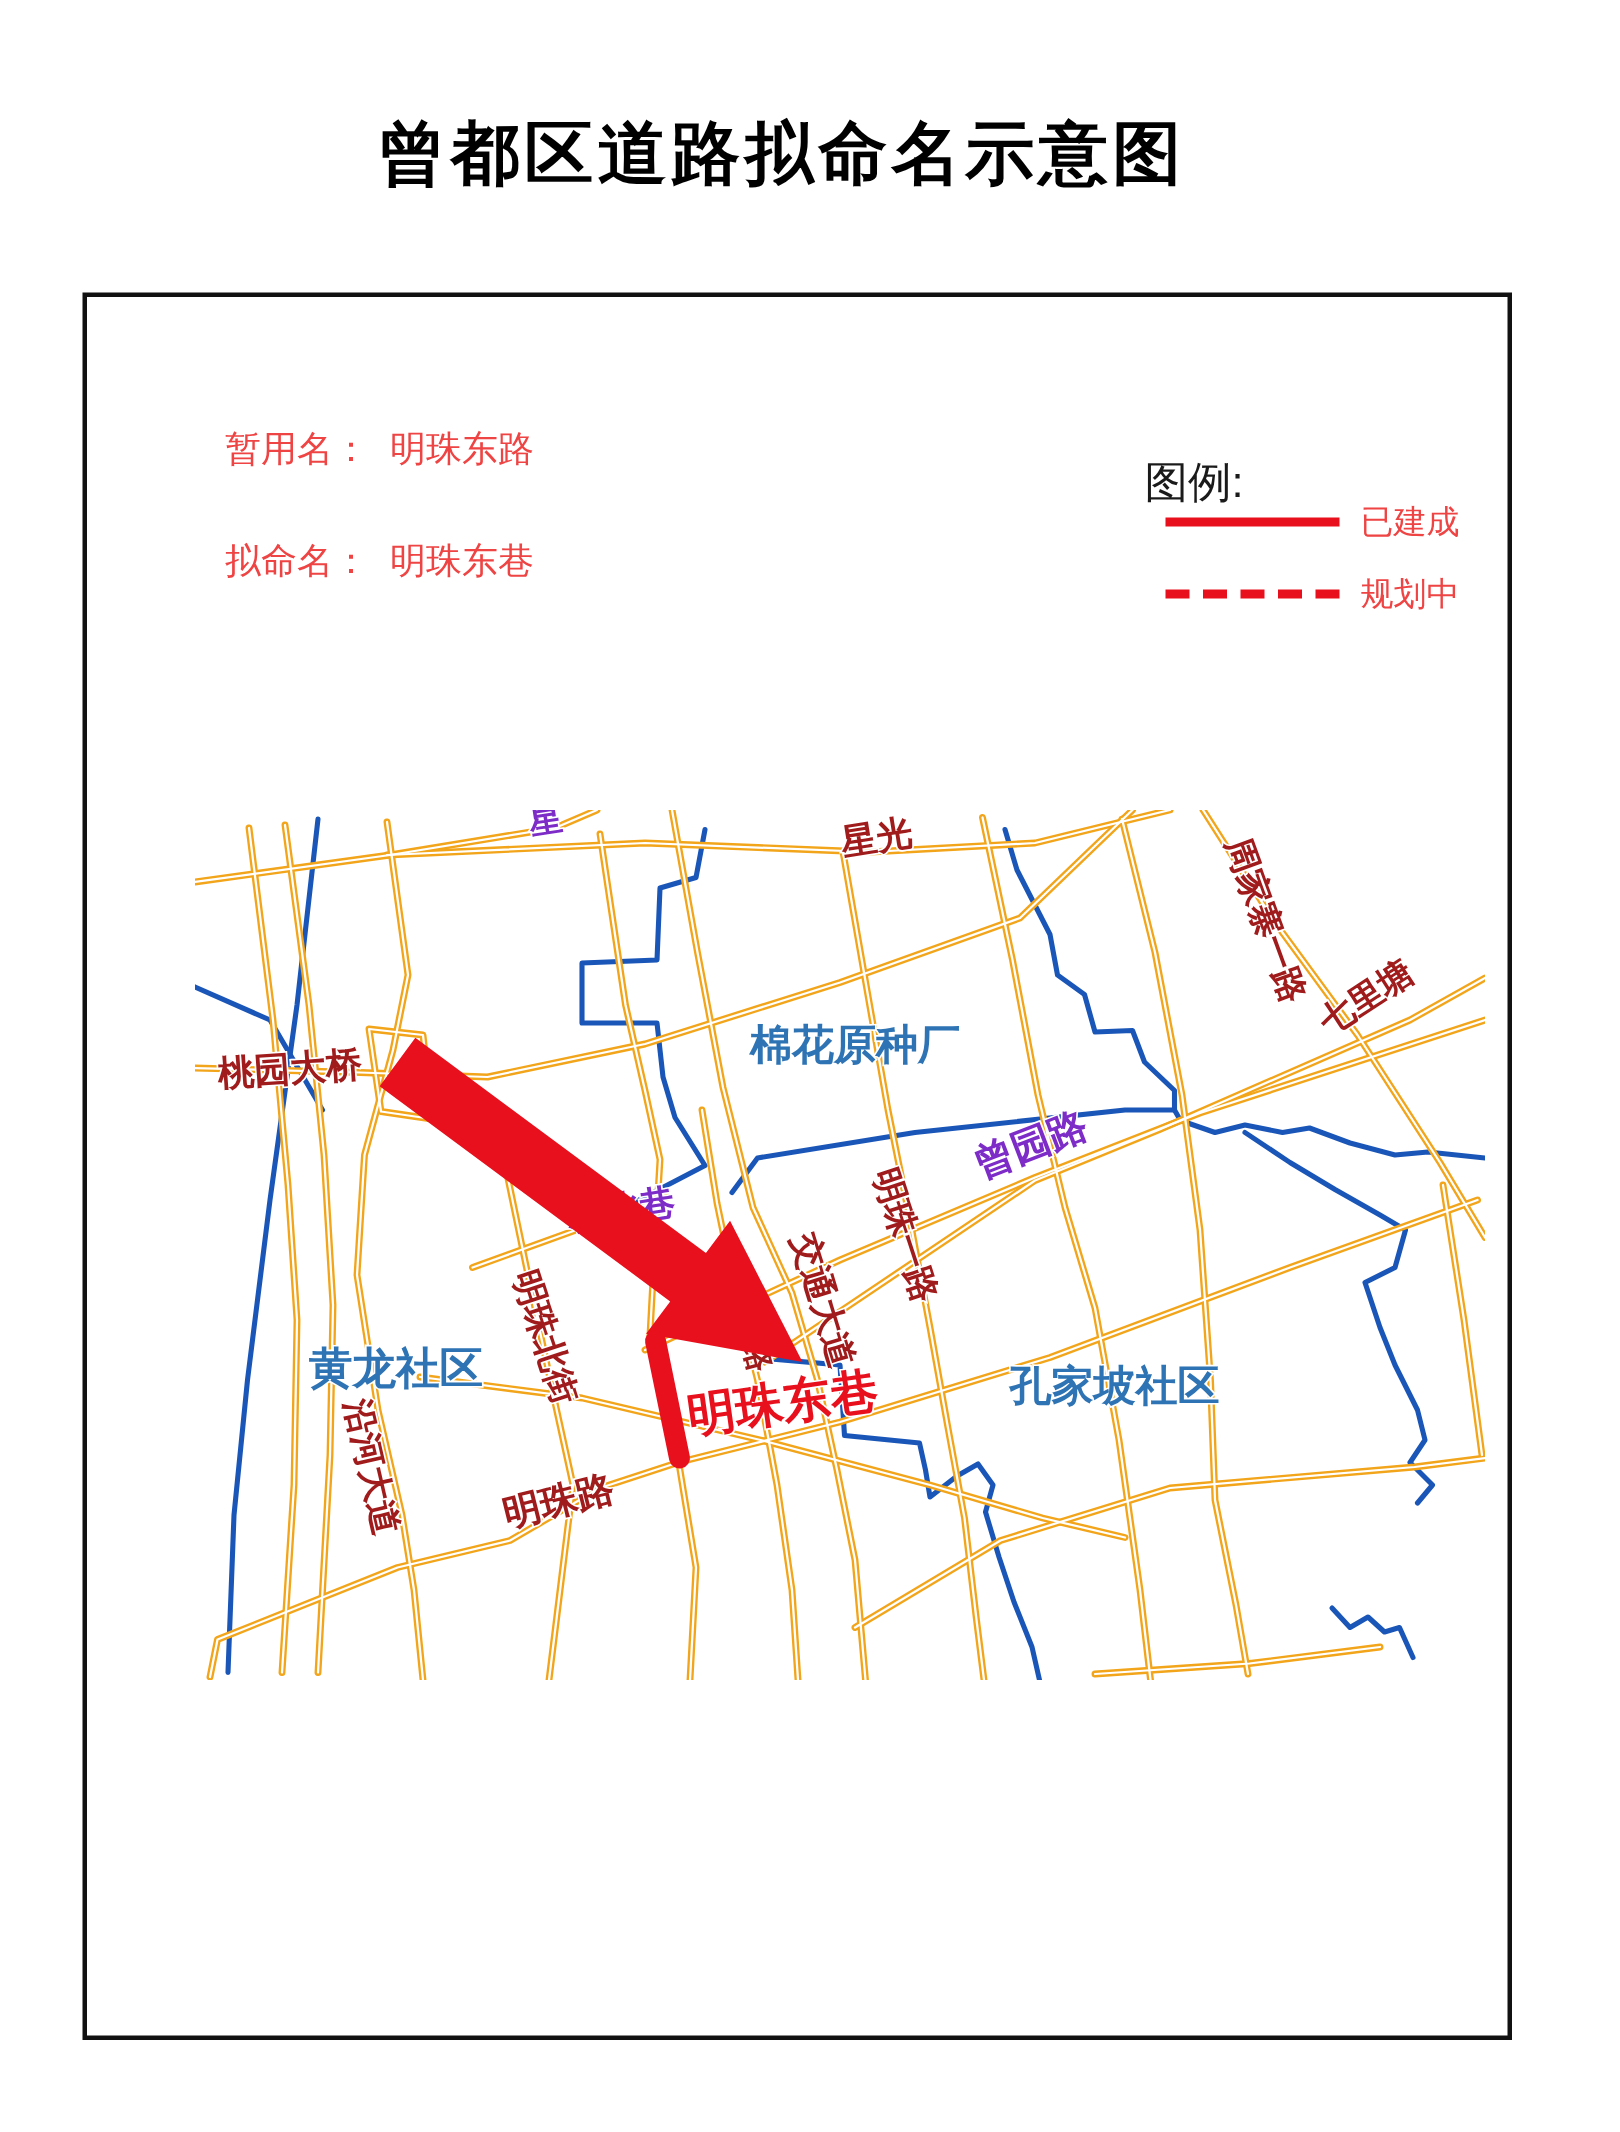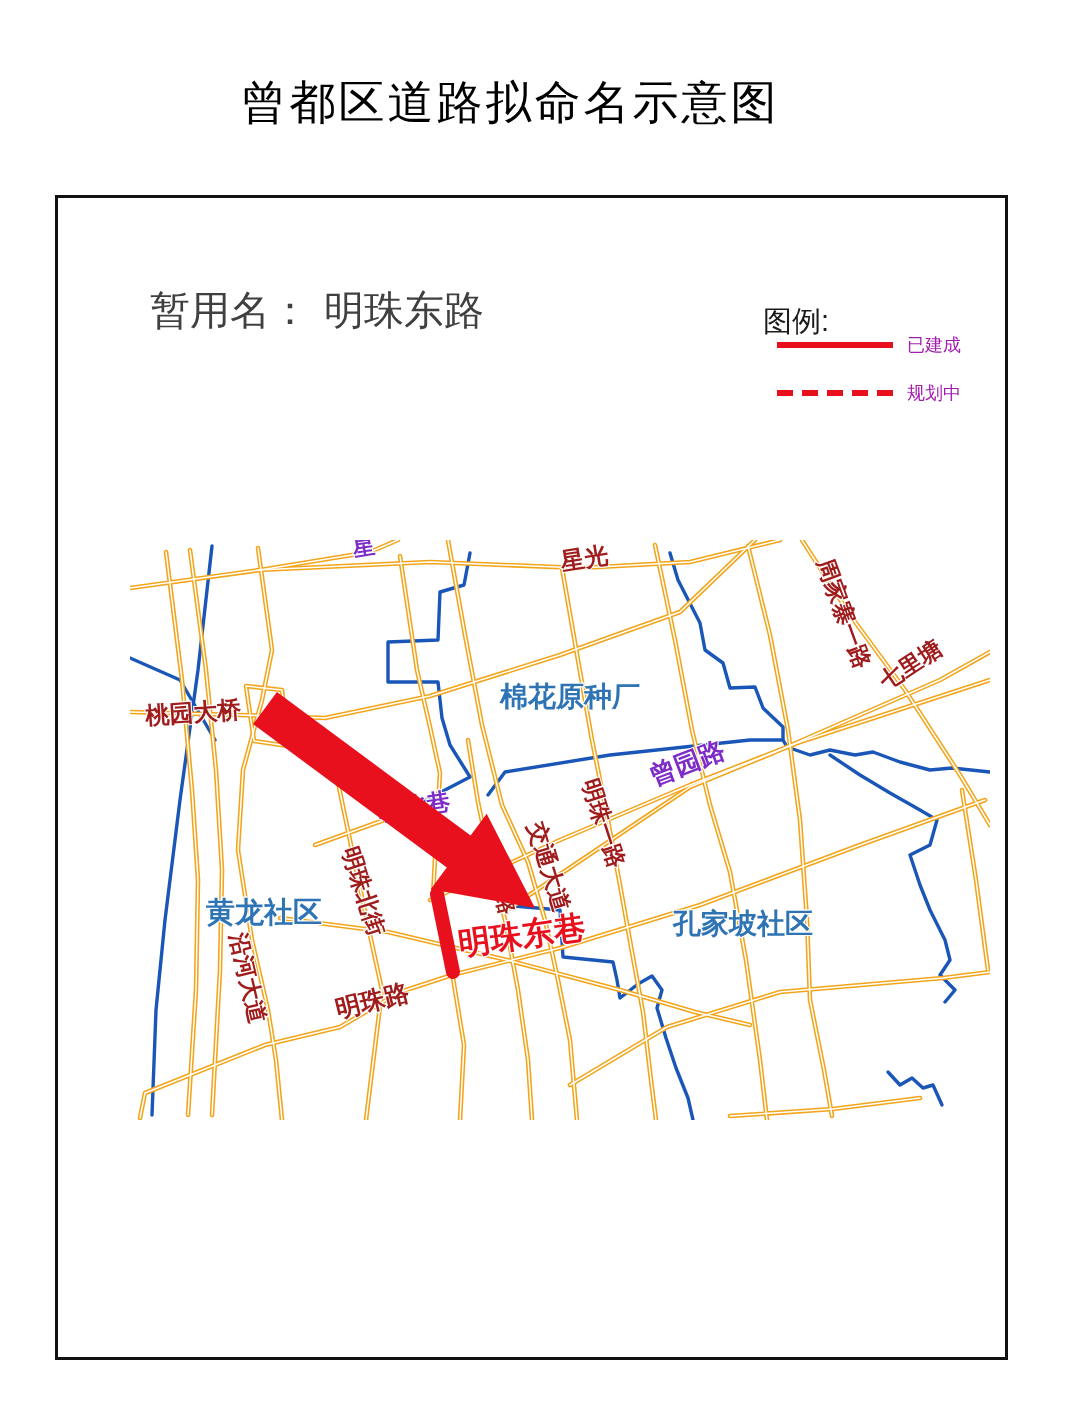--- a/index.html
+++ b/index.html
@@ -1,46 +1,49 @@
 <!DOCTYPE html>
 <html><head>
 <meta charset="utf-8">
 <style>
   html,body{margin:0;padding:0;background:#fff;}
   .page{position:relative;width:1080px;height:1421px;background:#ffffff;overflow:hidden;
         font-family:"Liberation Sans","DejaVu Sans",sans-serif;}
-  .title{position:absolute;left:5px;top:72px;width:1010px;text-align:center;
-         font-size:46px;font-weight:400;color:#000;letter-spacing:3px;}
+  .title{position:absolute;left:16px;top:72px;width:1010px;text-align:center;
+         font-size:46px;font-weight:700;color:#000;letter-spacing:3px;}
   .frame{position:absolute;left:55px;top:195px;width:947px;height:1159px;
          border:3px solid #111;background:#fff;}
-  .info-line{position:absolute;font-size:40px;color:#404040;font-weight:400;}
+  .info-line{position:absolute;font-size:24px;color:#ef4444;font-weight:400;}
   .info-line .lbl{margin-right:14px;}
   .legend-heading{position:absolute;left:763px;top:302px;font-size:29px;color:#1a1a1a;}
   .legend-row{position:absolute;display:flex;align-items:center;}
-  .legend-text{font-size:18px;color:#a21caf;margin-left:12px;}
+  .legend-text{font-size:22px;color:#ef4444;margin-left:12px;}
   .maplabel{font-weight:700;stroke:#ffffff;stroke-width:2.2px;paint-order:stroke;
             font-family:"Liberation Sans","DejaVu Sans",sans-serif;}
   .maplabel.b{font-weight:900;}
   .c-dark_red{fill:#A01C1C;}
   .c-blue{fill:#2E74B5;}
   .c-purple{fill:#7D2CC8;}
   .c-highlight{fill:#E8101C;}
   svg text{user-select:none;}
 </style>
 </head>
 <body>
 
 <div class="page">
 
   <div class="title">曾都区道路拟命名示意图</div>
 
   <div class="frame"></div>
 
   <div class="info-line" style="left:150px;top:283px;">
     <span class="lbl">暂用名：</span><span>明珠东路</span>
+  </div>
+  <div class="info-line" style="left:150px;top:358px;">
+    <span class="lbl">拟命名：</span><span>明珠东巷</span>
   </div>
 
   <div class="legend-heading">图例:</div>
 
   <div class="legend-row" style="left:775px;top:333px;">
     <svg width="120" height="14">
       <line x1="2" y1="7" x2="118" y2="7" stroke="#E8101C" stroke-width="6"></line>
     </svg>
     <span class="legend-text">已建成</span>
   </div>

